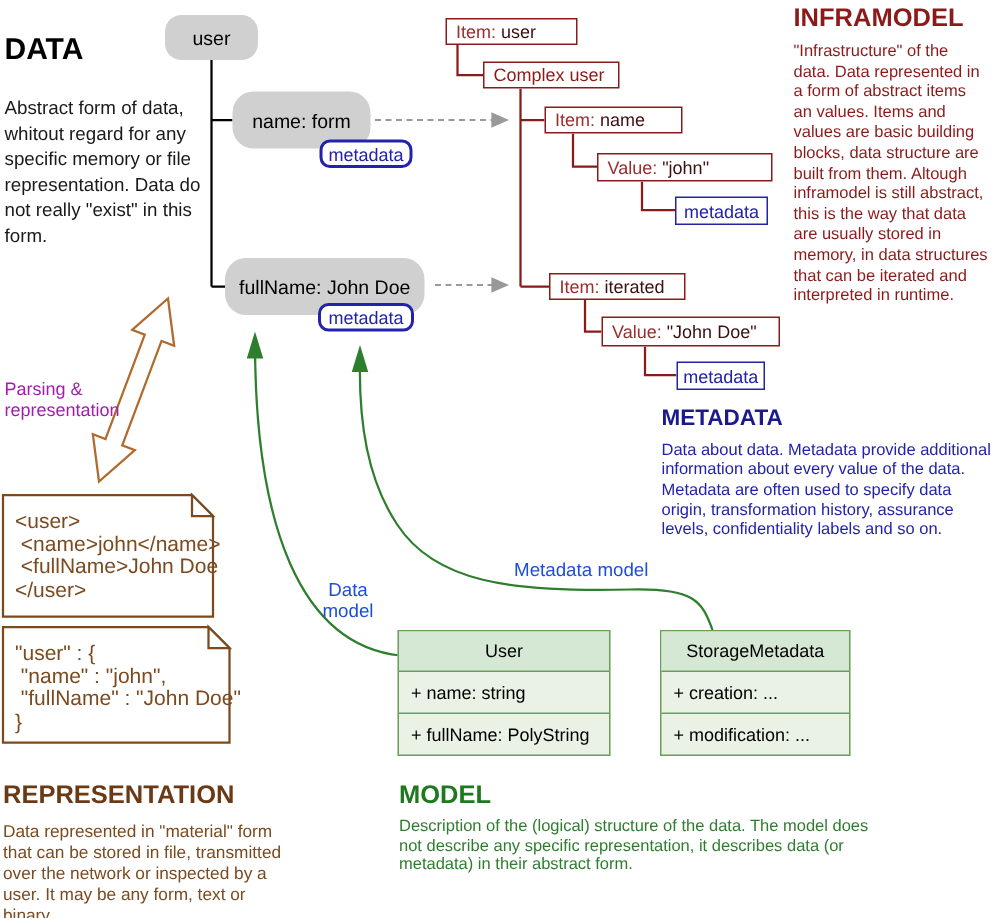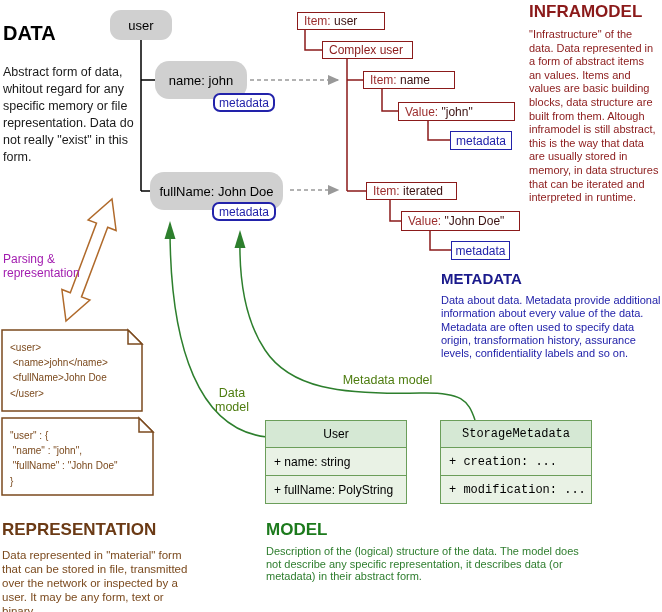--- a/index.html
+++ b/index.html
@@ -30,24 +30,24 @@
   .p-data{color:#1a1a1a;font-size:12.5px;line-height:17px;z-index:2;}
   .h-infra{color:#8b1a1a;font-size:17px;font-weight:700;z-index:2;}
   .p-infra{color:#8b1a1a;font-size:11px;line-height:13.6px;z-index:2;}
   .h-meta{color:#1a1a8c;font-size:15px;font-weight:700;z-index:2;}
   .p-meta{color:#2222aa;font-size:11px;line-height:13.3px;z-index:2;}
   .h-repr{color:#6b3a15;font-size:17px;font-weight:700;z-index:2;}
   .p-repr{color:#7b4a1e;font-size:11.5px;line-height:14px;z-index:2;}
   .h-model{color:#1c7a1c;font-size:17px;font-weight:700;z-index:2;}
   .p-model{color:#2e7d2e;font-size:11px;line-height:12.5px;z-index:2;}
   .lbl-parsing{color:#a21caf;font-size:12px;line-height:14px;text-align:left;z-index:2;}
-  .lbl-green{color:#4d7c0f;font-size:12.5px;line-height:14px;text-align:center;z-index:2;}
+  .lbl-green{color:#1d4ed8;font-size:12.5px;line-height:14px;text-align:center;z-index:2;}
 
   
-  .codetext{color:#7b4a1e;font-size:10px;line-height:15.2px;z-index:2;}
+  .codetext{color:#7b4a1e;font-size:14px;line-height:15.2px;z-index:2;}
   .codetext div{white-space:pre;}
 
   
   .uml{border:1.5px solid #6b9e5a;background:#e9f2e5;z-index:2;font-size:12px;color:#000;}
   .uml .hd{background:#d5e8d4;height:26px;display:flex;align-items:center;justify-content:center;}
   .uml .rw{height:27px;display:flex;align-items:center;padding-left:8px;border-top:1.5px solid #6b9e5a;}
 </style>
 </head>
 <body>
 
@@ -82,21 +82,21 @@
     <polygon points="240,230 234.5,248 245.5,248" fill="#2d7f2d"></polygon>
   </svg>
 
   <div class="abs h-data" style="left:3px;top:22px;">DATA</div>
   <div class="abs p-data" style="left:3px;top:48px;width:140px;margin-top:16px;">Abstract form of data, whitout regard for any specific memory or file representation. Data do not really "exist" in this form.</div>
 
   <div class="abs graybox" style="left:110px;top:10px;width:62px;height:30px;border-radius:11px;">
     <span>user</span>
   </div>
   <div class="abs graybox" style="left:155px;top:61px;width:92px;height:38px;">
-    <span>name: john</span>
+    <span>name: form</span>
   </div>
   <div class="abs graybox" style="left:150px;top:172px;width:133px;height:38px;">
     <span>fullName: John Doe</span>
   </div>
   <div class="abs metapill" style="left:213px;top:93px;width:62px;height:19px;">
     <span>metadata</span>
   </div>
   <div class="abs metapill" style="left:212px;top:202px;width:64px;height:19px;">
     <span>metadata</span>
   </div>
@@ -154,21 +154,21 @@
     <div>Data</div>
     <div>model</div>
   </div>
   <div class="abs lbl-green" style="left:340px;top:373px;width:95px;">Metadata model</div>
 
   <div class="abs uml" style="left:265px;top:420px;width:142px;">
     <div class="hd">User</div>
     <div class="rw">+ name: string</div>
     <div class="rw">+ fullName: PolyString</div>
   </div>
-  <div class="abs uml" style="left:440px;top:420px;width:152px;font-family:Liberation Mono, monospace;">
+  <div class="abs uml" style="left:440px;top:420px;width:127px;">
     <div class="hd">StorageMetadata</div>
     <div class="rw">+ creation: ...</div>
     <div class="rw">+ modification: ...</div>
   </div>
 
   <div class="abs h-repr" style="left:2px;top:520px;">REPRESENTATION</div>
   <div class="abs p-repr" style="left:2px;top:548px;width:190px;">Data represented in "material" form that can be stored in file, transmitted over the network or inspected by a user. It may be any form, text or binary.</div>
 
   <div class="abs h-model" style="left:266px;top:520px;">MODEL</div>
   <div class="abs p-model" style="left:266px;top:545px;width:330px;">Description of the (logical) structure of the data. The model does not describe any specific representation, it describes data (or metadata) in their abstract form.</div>

